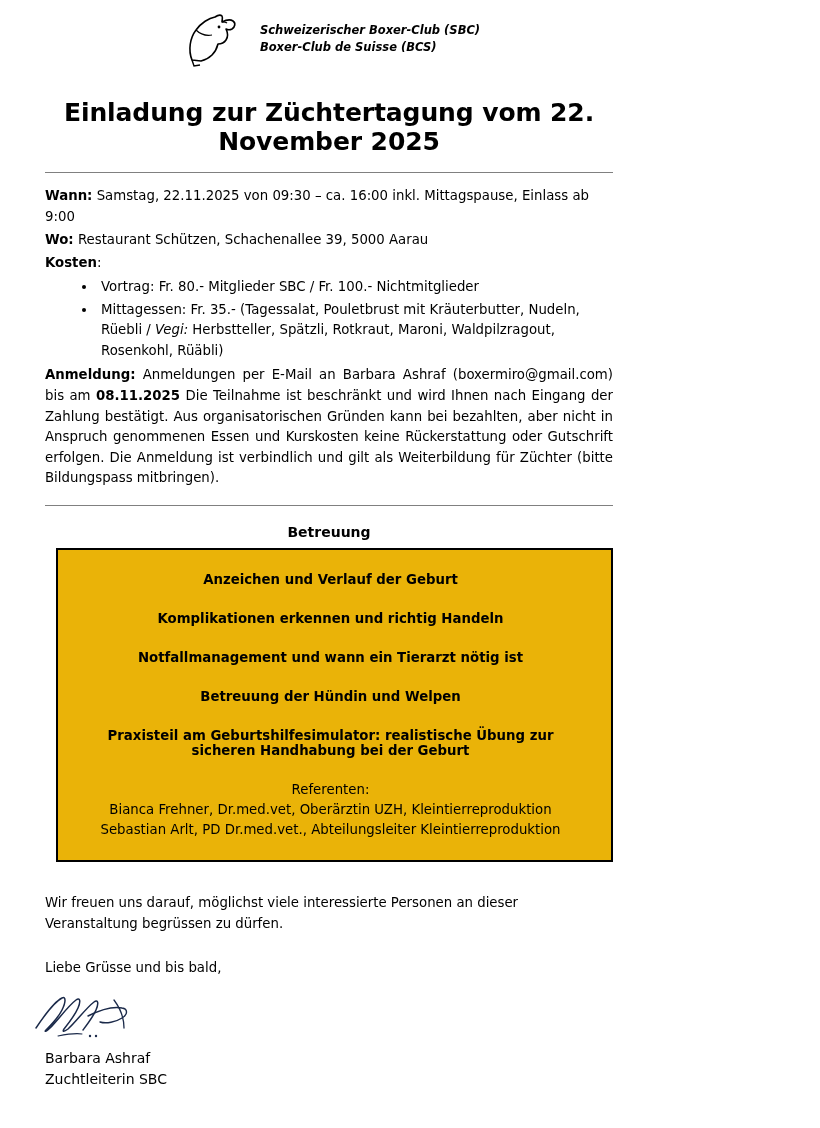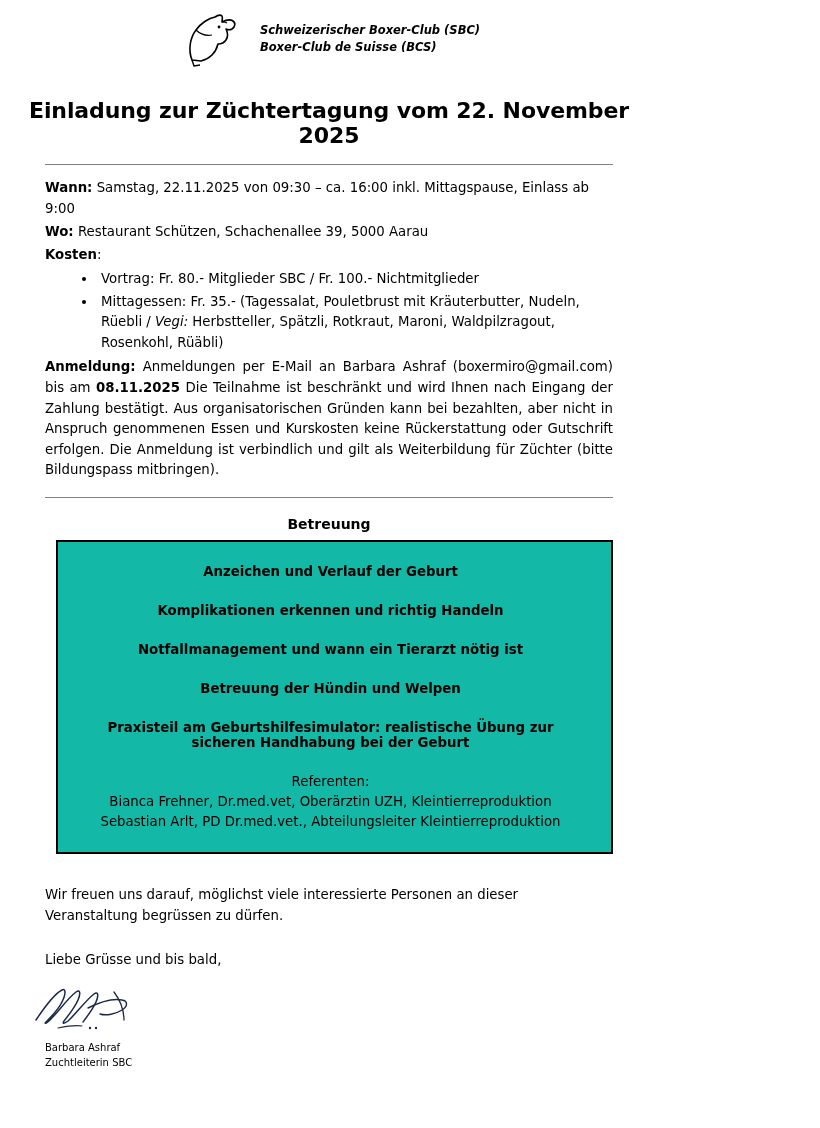--- a/index.html
+++ b/index.html
@@ -44,21 +44,21 @@
     font-style: italic;
     font-family: "DejaVu Sans", sans-serif;
   }
 
   
   .title-block {
     margin-top: 26px;
     text-align: center;
   }
   .title {
-    font-size: 22px;
+    font-size: 25px;
     font-weight: bold;
     letter-spacing: -0.1px;
   }
   .subtitle {
     font-size: 13.5px;
     font-weight: bold;
     margin-top: 4px;
   }
 
   .intro {
@@ -102,21 +102,21 @@
   
   .programm-head {
     margin-top: 18px;
     text-align: center;
     font-size: 14px;
     font-weight: bold;
   }
   .programm-box {
     margin: 8px 45px 0 56px;
     border: 2px solid #000000;
-    background: #14b8a6;
+    background: #eab308;
     padding: 22px 26px 20px 18px;
     box-sizing: border-box;
   }
   .prog-item {
     text-align: center;
     font-size: 13.3px;
     font-weight: bold;
     margin-bottom: 24px;
   }
   .prog-item:last-of-type { margin-bottom: 22px; }
@@ -137,21 +137,21 @@
     font-size: 13.3px;
     line-height: 1.6;
   }
   .closing .greet { margin-top: 22px; }
   .sig-wrap {
     margin: 8px 0 0 28px;
     height: 60px;
   }
   .signoff {
     margin: 2px 45px 0 45px;
-    font-size: 10px;
+    font-size: 14px;
     line-height: 1.5;
   }
 </style>
 </head>
 <body>
 
 <div class="page">
 
   <div class="header">
     <div class="logo-wrap">

